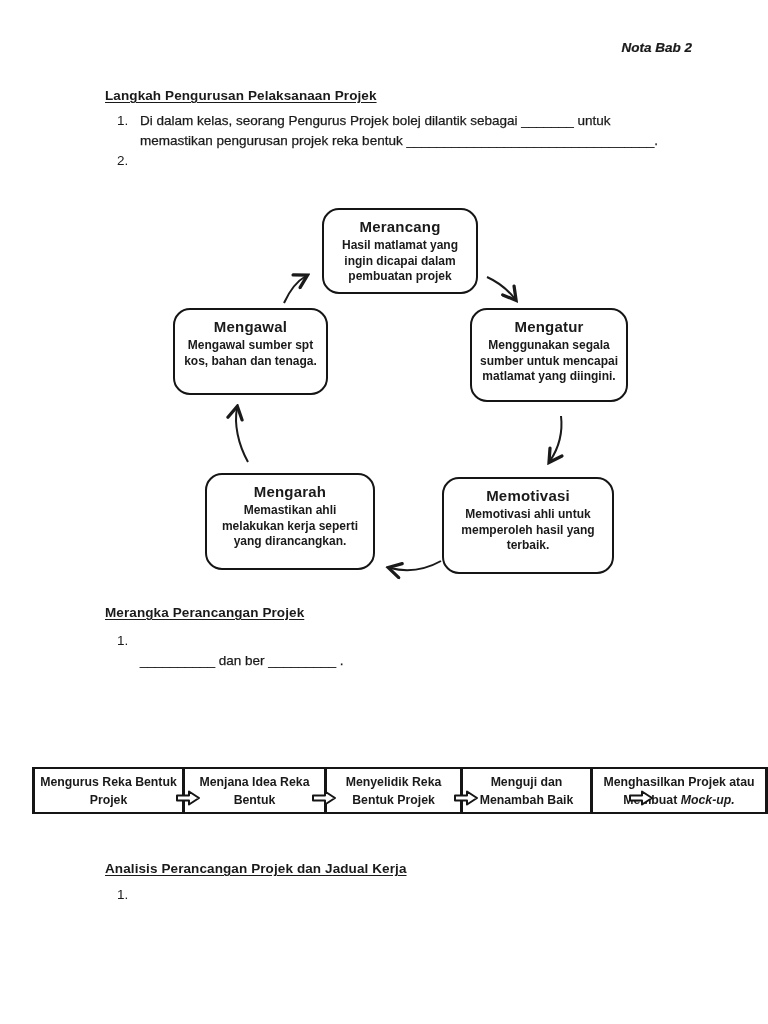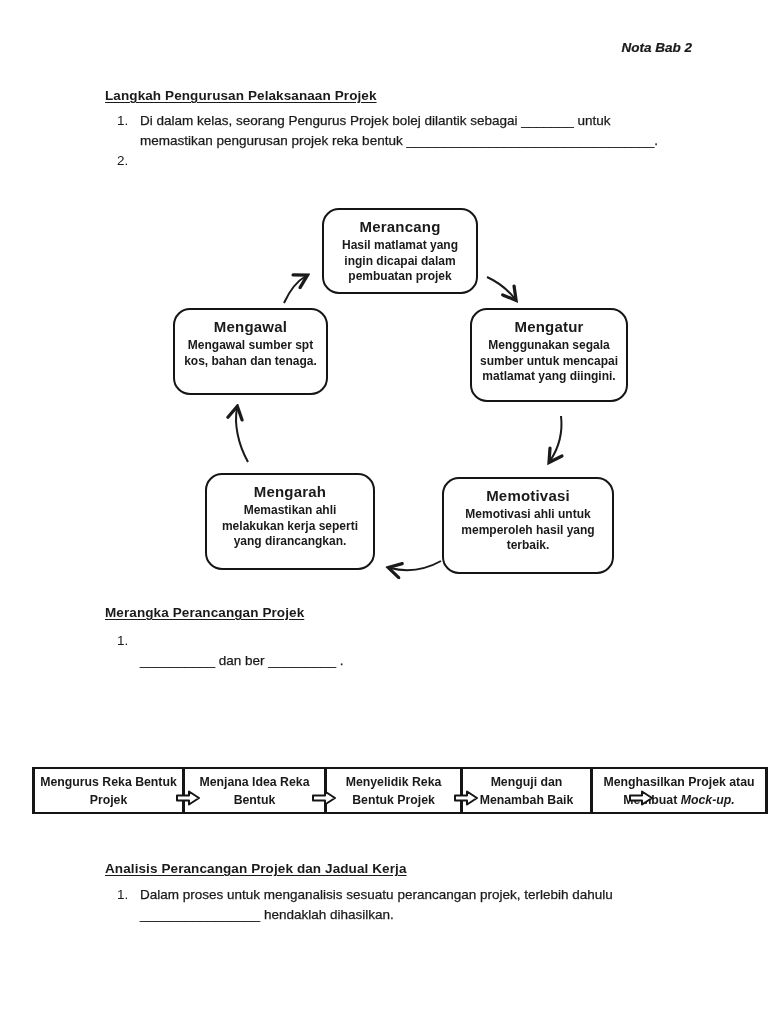--- a/index.html
+++ b/index.html
@@ -146,19 +146,15 @@
     </svg>
     <svg class="flow-arrow" style="left:593px;" viewBox="0 0 26 18">
       <path d="M2 6.5 H14 V2.5 L24 9 L14 15.5 V11.5 H2 Z" fill="#fff" stroke="#151515" stroke-width="2" stroke-linejoin="round"></path>
     </svg>
   </div>
 
   <div class="abs heading" style="left:93px;top:861px;">Analisis Perancangan Projek dan Jadual Kerja</div>
 
   <div class="abs li" style="left:117px;top:885px;width:600px;">
     <span class="num">1.</span>
-    <div class="li-text">
-      <span>Dalam proses untuk menganalisis sesuatu perancangan projek, terlebih dahulu</span><br>
-      <span>________________ hendaklah dihasilkan.</span>
-    </div>
   </div>
 
 </div>
 
 </body></html>

